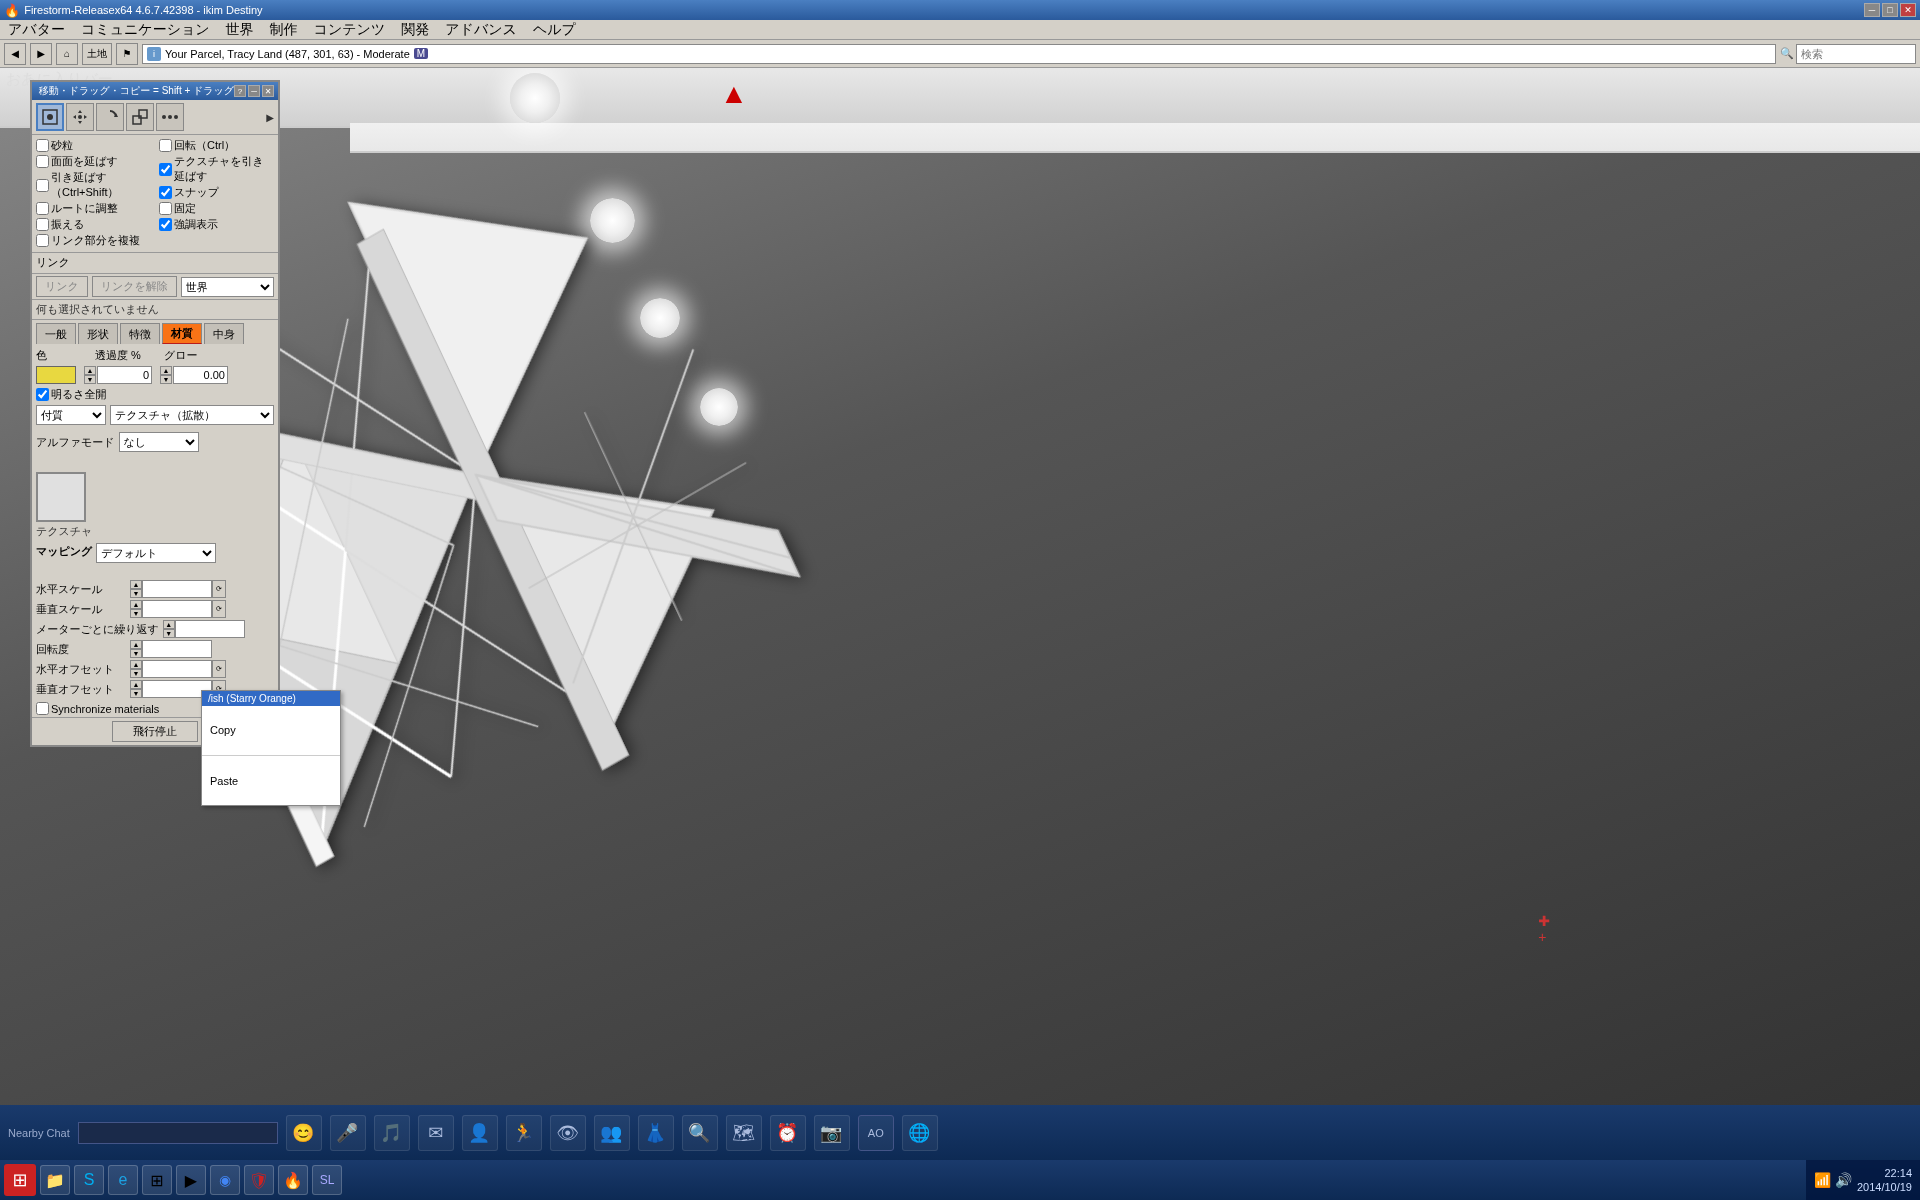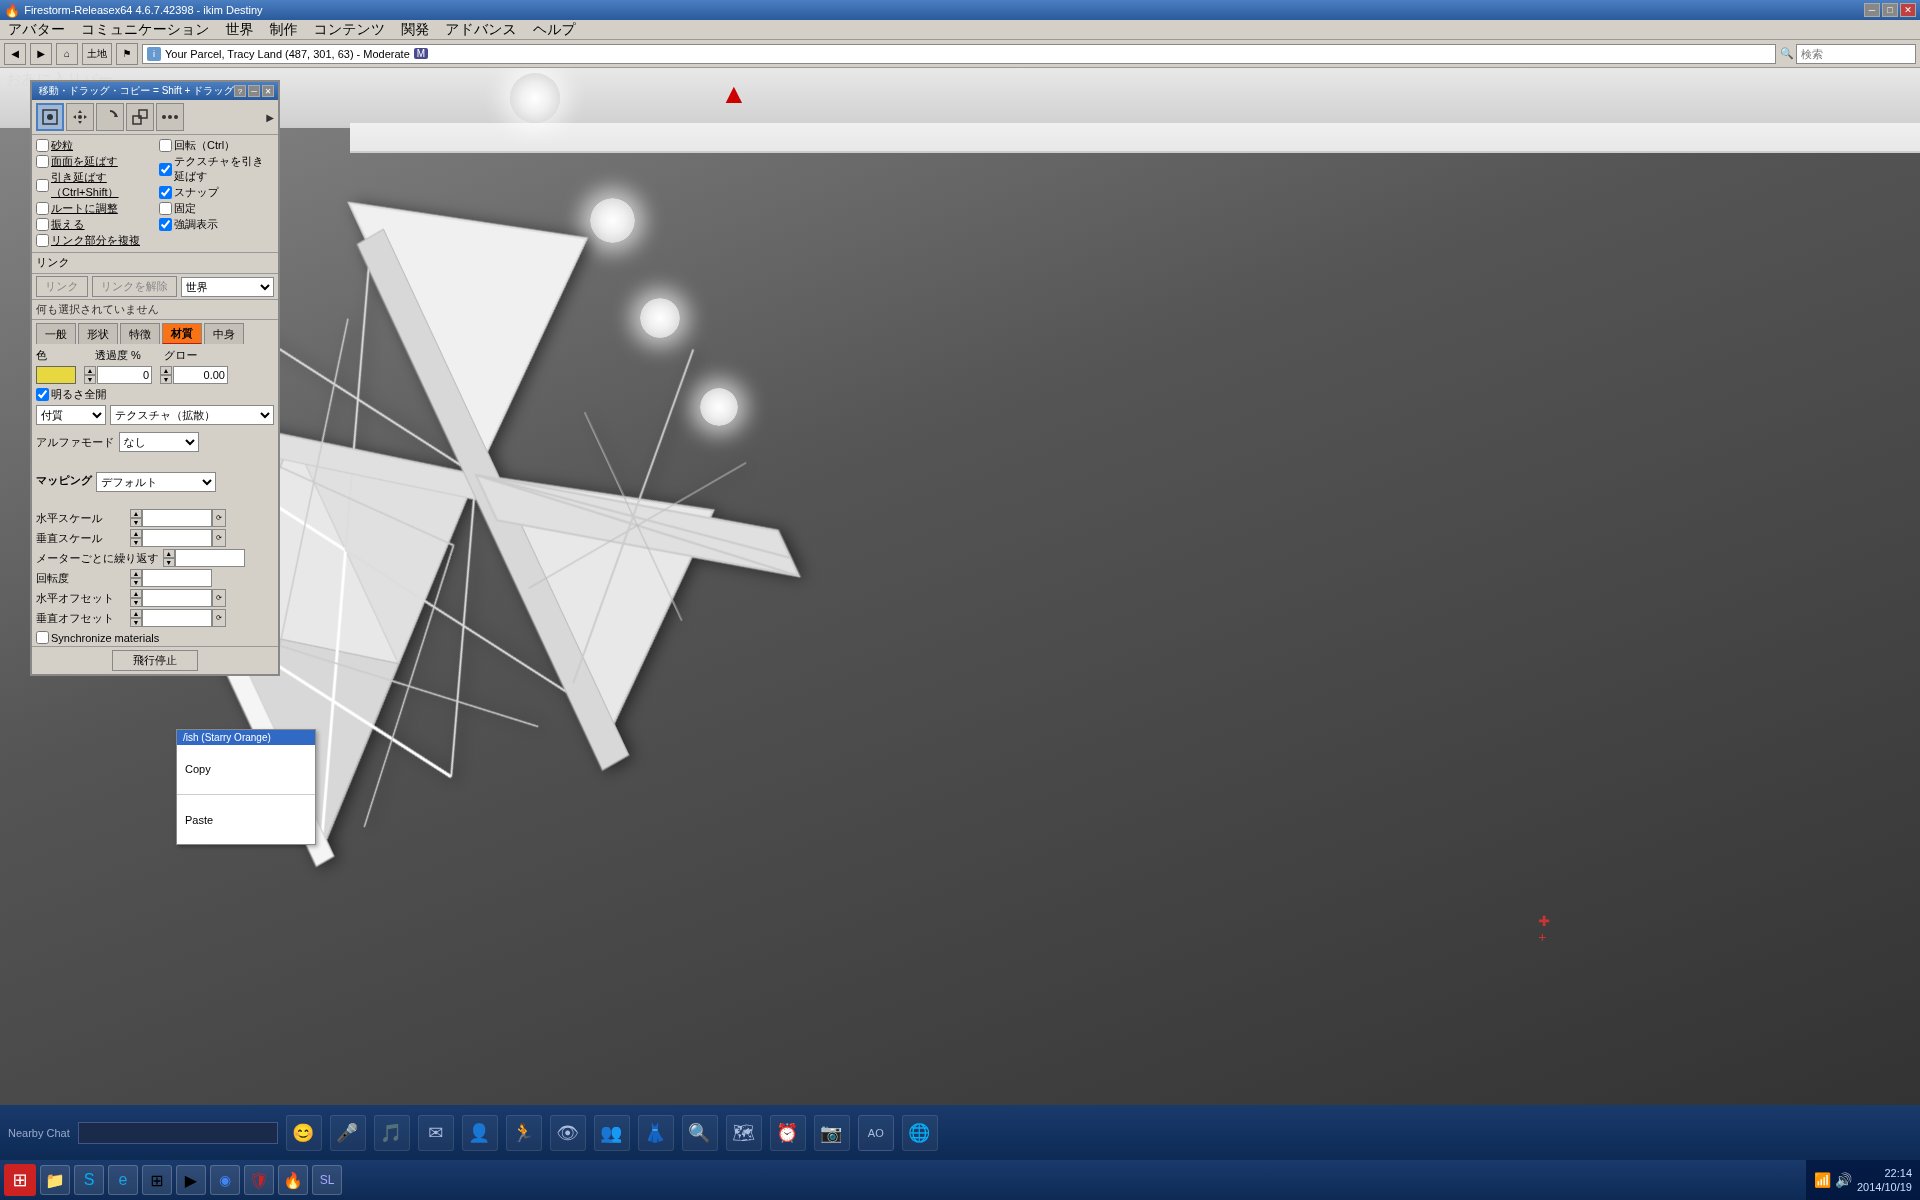--- a/index.html
+++ b/index.html
@@ -485,28 +485,27 @@
       border: 1px solid #888;
       font-size: 11px;
       text-align: right;
       padding: 0 2px;
     }
 
     
     #context-popup {
       position: absolute;
       top: 690px;
-      left: 176px;
+      left: 201px;
       width: 140px;
       background: white;
       border: 1px solid #888;
       box-shadow: 2px 2px 4px rgba(0,0,0,0.3);
       z-index: 300;
       font-size: 11px;
-      margin-top: 39px;
     }
     #context-popup .ctx-title {
       background: #316ac5;
       color: white;
       padding: 2px 6px;
       font-size: 10px;
     }
     #context-popup .ctx-item {
       padding: 18px 8px;
       cursor: pointer;
@@ -850,21 +849,21 @@
           <circle cx="3" cy="9" r="2" fill="#333"></circle>
           <circle cx="9" cy="9" r="2" fill="#333"></circle>
           <circle cx="15" cy="9" r="2" fill="#333"></circle>
         </svg>
     </div>
     <span style="margin-left:auto; color:#333; font-size:10px; cursor:pointer;">▶</span>
   </div>
 
   <div id="transform-options">
     <div style="display:flex; gap:8px;">
-      <div style="flex:1;text-decoration:underline;">
+      <div style="flex:1;">
         <div class="transform-row">
             <span class="check-label">
               <input type="checkbox" style="">
               <span>砂粒</span>
             </span>
           </div>
         <div class="transform-row">
             <span class="check-label">
               <input type="checkbox" style="">
               <span>面面を延ばす</span>
@@ -998,20 +997,26 @@
     </div>
   </div>
 
   <div id="alpha-row">
     <span id="alpha-label">アルファモード</span>
     <select class="alpha-select">
       <option>なし</option>
     </select>
   </div>
 
+  <div id="texture-preview-area">
+    <div id="texture-thumb">
+      <div style="width:48px; height:48px; background:#e0e0e0; border:1px solid #888;"></div>
+    </div>
+    <span id="texture-label">テクスチャ</span>
+  </div>
 
   <div id="mapping-section">
     <div style="display:flex; align-items:center; gap:4px; margin-bottom:17px;">
       <span class="mapping-title">マッピング</span>
       <select class="mapping-select">
         <option>デフォルト</option>
       </select>
     </div>
     <div class="scale-row">
       <span class="scale-label">水平スケール</span>

